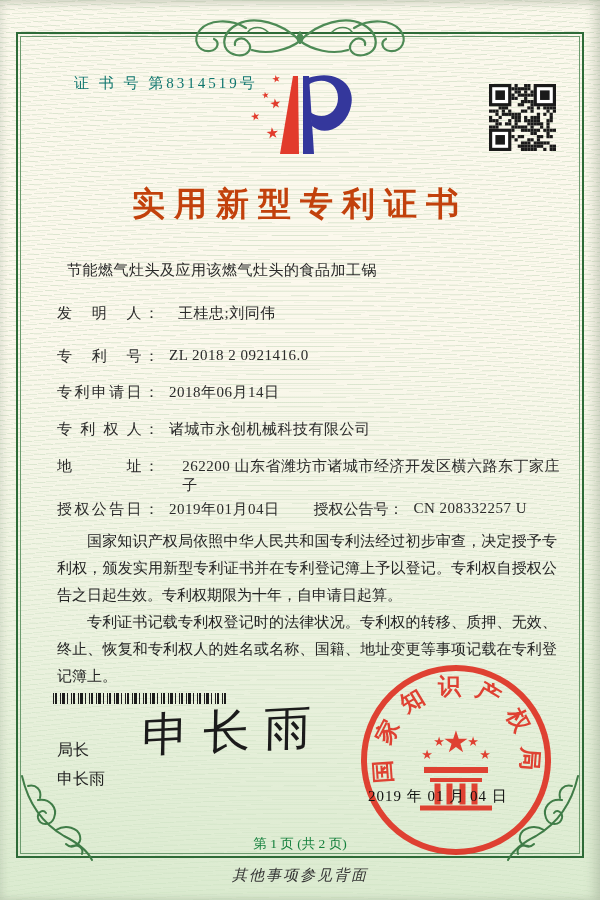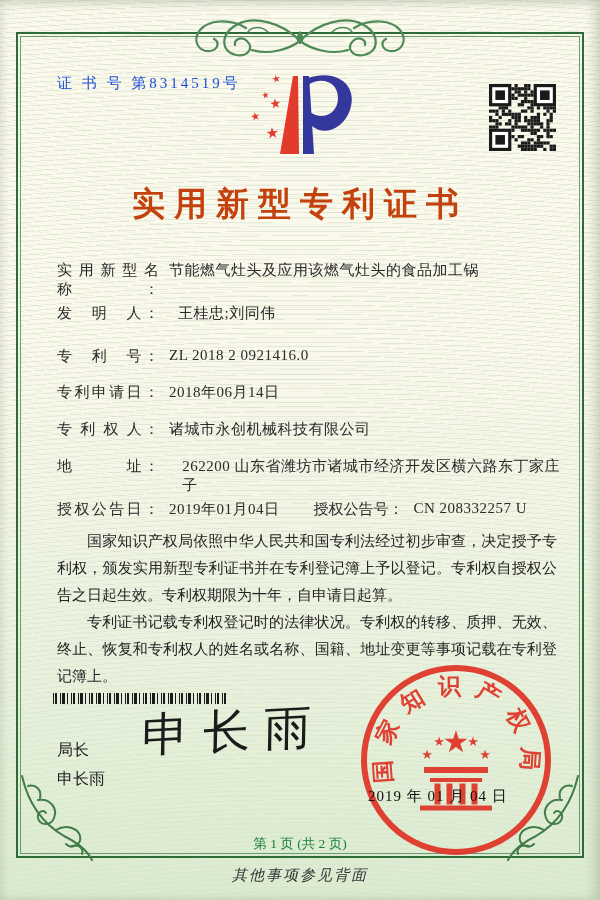--- a/index.html
+++ b/index.html
@@ -18,21 +18,21 @@
   }
   .photo-shade{position:absolute;inset:0;pointer-events:none;z-index:40;
     box-shadow:inset -7px 0 10px rgba(140,150,130,.28), inset 0 5px 8px rgba(150,158,140,.18), inset 4px 0 6px rgba(150,158,140,.12);}
   
   .frame-outer{position:absolute;left:16px;right:16px;top:32px;bottom:42px;border:2.5px solid #2e6b38;}
   .frame-inner{position:absolute;inset:2px;border:1px solid #6b9a6e;}
   .ornament-top{position:absolute;left:150px;top:8px;z-index:3;}
   .corner-fl{position:absolute;z-index:3;}
   .corner-br{right:18px;bottom:36px;}
   .corner-bl{left:18px;bottom:36px;transform:scaleX(-1);}
-  .cert-no{position:absolute;left:57px;top:74px;font-size:15px;letter-spacing:3px;color:#1d4ed8;}
+  .cert-no{position:absolute;left:74px;top:74px;font-size:15px;letter-spacing:3px;color:#0f766e;}
   .logo{position:absolute;left:236px;top:64px;}
   .qr{position:absolute;left:489px;top:84px;}
   .title{position:absolute;left:0;right:0;top:182px;text-align:center;
     font-size:33px;font-weight:700;letter-spacing:9px;color:#c2410c;}
   .fields{position:absolute;left:57px;right:40px;top:0;font-size:15px;}
   .frow{position:absolute;left:0;right:0;display:flex;align-items:flex-start;}
   .flabel{flex:0 0 102px;text-align:justify;text-align-last:justify;color:#2a2a2a;}
   .fvalue{margin-left:10px;color:#2a2a2a;letter-spacing:0.5px;}
   .fvalue.pre{white-space:pre-line;max-width:404px;line-height:19px;}
   .flabel2{margin-left:34px;color:#2a2a2a;}
@@ -280,21 +280,20 @@
       <rect x="54.400000000000006" y="64" width="3.2" height="3.2"></rect>
       <rect x="60.800000000000004" y="64" width="3.2" height="3.2"></rect>
       <rect x="64" y="64" width="3.2" height="3.2"></rect>
     </g>
   </svg>
 
 <div class="title">实用新型专利证书</div>
 
 <div class="fields">
   <div class="frow r0">
-    <span class="flabel">实用新型名称：</span>
     <span class="fvalue">节能燃气灶头及应用该燃气灶头的食品加工锅</span>
   </div>
   <div class="frow r1">
     <span class="flabel">发　明　人：</span>
     <span class="fvalue">王桂忠;刘同伟</span>
   </div>
   <div class="frow r2">
     <span class="flabel">专　利　号：</span>
     <span class="fvalue">ZL 2018 2 0921416.0</span>
   </div>

